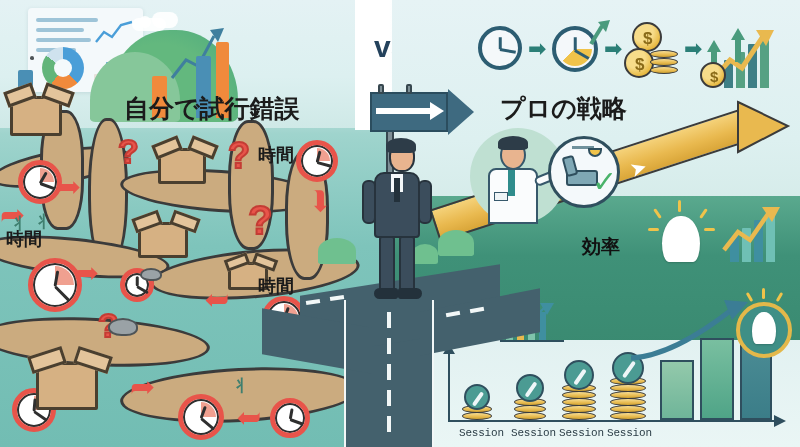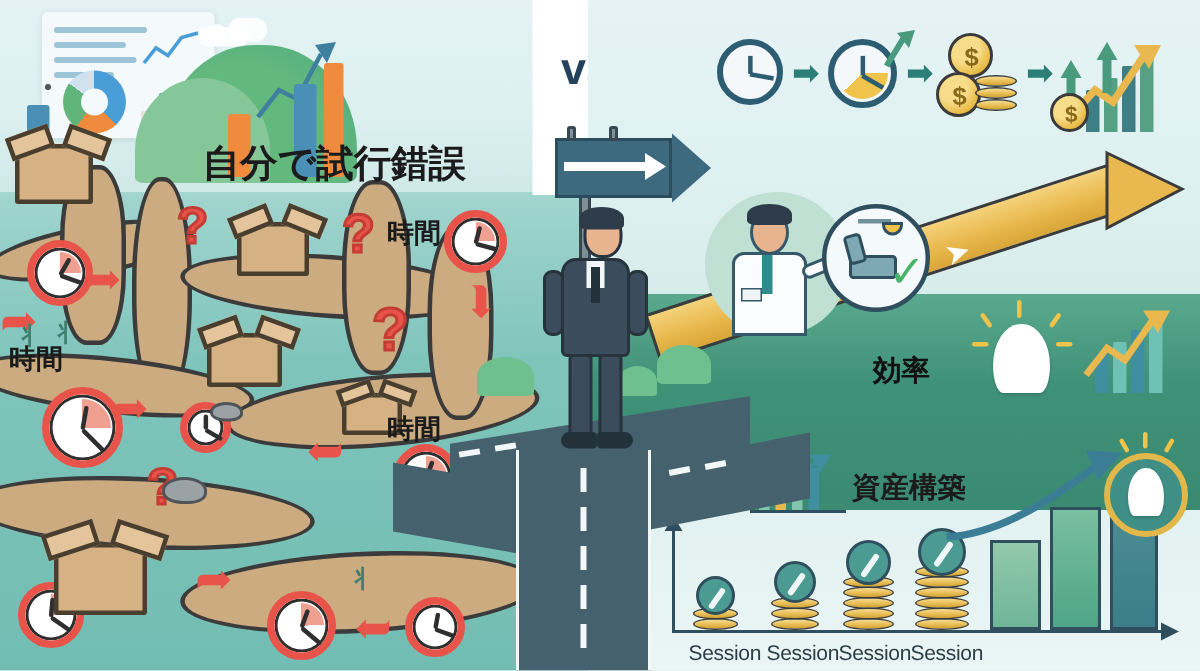--- a/index.html
+++ b/index.html
@@ -149,22 +149,22 @@
   .stack-coin {
     position:absolute; height:8px; border-radius:50%;
     background: linear-gradient(180deg,#f6dd95 0%, #e8bb50 60%, #cda134 100%);
     border:1.5px solid #3b3b3b;
   }
   .mirror-circle {
     position:absolute; border-radius:50%; background:#4b9b93; border:2px solid #2f4f5e;
   }
   .mirror-stick { position:absolute; background:#eef6f8; border-radius:3px; transform:rotate(35deg); }
   .sess-label {
-    position:absolute; color:#2b3d46; font-size:14px; letter-spacing:-.2px;
-    font-family:Liberation Sans, sans-serif;
+    position:absolute; color:#2b3d46; font-size:11px; letter-spacing:-.2px;
+    font-family:Liberation Mono, monospace;
   }
   .solid-bar { position:absolute; border:2px solid #2f4f5e; }
 
   
   .lbl { position:absolute; white-space:nowrap; }
   .diy {
     font-size: 44px; font-weight: 900; color:#2d4a63; letter-spacing:1px;
     font-family:"Liberation Sans", sans-serif;
   }
   .vs {
@@ -307,21 +307,21 @@
     <div class="box-flap" style="left:22px;top:-9px;width:24px;height:12px;transform:rotate(20deg);"></div>
   </div>
 
   <div class="rock" style="left:108px;top:318px;width:30px;height:18px;"></div>
   <div class="rock" style="left:140px;top:268px;width:22px;height:13px;"></div>
   <div class="rock" style="left:30px;top:56px;width:0;height:0;"></div>
   <div class="grass" style="left:14px;top:214px;">丬</div>
   <div class="grass" style="left:38px;top:212px;">丬</div>
   <div class="grass" style="left:236px;top:376px;">丬</div>
 
-  <div class="lbl jp-head" style="left:135px;top:92px;">自分で試行錯誤</div>
+  <div class="lbl jp-head" style="left:124px;top:92px;">自分で試行錯誤</div>
   <div class="lbl jp-time" style="left:258px;top:143px;">時間</div>
   <div class="lbl jp-time" style="left:6px;top:227px;">時間</div>
   <div class="lbl jp-time" style="left:258px;top:274px;">時間</div>
 
   <div class="divider"></div>
   <div class="lbl vs" style="left:374px;top:30px;">vs.</div>
 
   <div class="right-top"></div>
   <div class="green-band"></div>
   <div class="bottom-band"></div>
@@ -364,20 +364,21 @@
   <svg width="16" height="30" style="position:absolute;left:706px;top:40px;">
     <polygon points="8,0 15,12 11,12 11,30 5,30 5,12 1,12" fill="#4a9b7d"></polygon>
   </svg>
   <svg width="16" height="34" style="position:absolute;left:730px;top:28px;">
     <polygon points="8,0 15,12 11,12 11,34 5,34 5,12 1,12" fill="#4a9b7d"></polygon>
   </svg>
   <div class="coin" style="left:700px;top:62px;width:26px;height:26px;">
     <div class="coin-d" style="left:8px;top:4px;font-size:15px;">$</div>
   </div>
 
+  <div class="lbl jp-head" style="left:500px;top:92px;">プロの戦略</div>
 
   <div class="gold-arrow"></div>
   <svg width="60" height="64" style="position:absolute;left:736px;top:96px;">
     <polygon points="2,6 52,30 2,56" fill="#e9b94f" stroke="#3b3b3b" stroke-width="2"></polygon>
   </svg>
   <div class="white-chevron" style="left:560px;top:178px;transform:rotate(-18deg);">➤</div>
   <div class="white-chevron" style="left:630px;top:156px;transform:rotate(-18deg);">➤</div>
 
   <div class="dentist-halo"></div>
   <div class="dentist-head" style="left:500px;top:140px;width:26px;height:30px;"></div>
@@ -406,21 +407,20 @@
 
   <div class="gbar" style="left:730px;top:236px;height:26px;width:9px;background:#3f8fa0;"></div>
   <div class="gbar" style="left:742px;top:228px;height:34px;width:9px;background:#6fc0b5;"></div>
   <div class="gbar" style="left:754px;top:220px;height:42px;width:9px;background:#3f8fa0;"></div>
   <div class="gbar" style="left:766px;top:212px;height:50px;width:9px;background:#6fc0b5;"></div>
   <svg width="64" height="54" style="position:absolute;left:722px;top:204px;">
     <polyline points="2,46 16,28 28,36 46,10" fill="none" stroke="#e9b94f" stroke-width="4.5"></polyline>
     <polygon points="40,3 58,3 50,18" fill="#e9b94f"></polygon>
   </svg>
 
-  <div class="lbl jp-sub" style="left:568px;top:312px;">資産構築</div>
 
   <svg width="70" height="44" style="position:absolute;left:498px;top:300px;">
     <rect x="8" y="26" width="7" height="14" fill="#7fc4ab"></rect>
     <rect x="19" y="20" width="7" height="20" fill="#e9b94f"></rect>
     <rect x="30" y="24" width="7" height="16" fill="#7fc4ab"></rect>
     <rect x="41" y="12" width="7" height="28" fill="#3f8fa0"></rect>
     <polyline points="6,30 18,20 30,24 46,8" fill="none" stroke="#3f8fa0" stroke-width="2.4"></polyline>
     <polygon points="42,3 56,3 49,15" fill="#3f8fa0"></polygon>
     <line x1="2" y1="41" x2="66" y2="41" stroke="#2f4f5e" stroke-width="2"></line>
   </svg>

